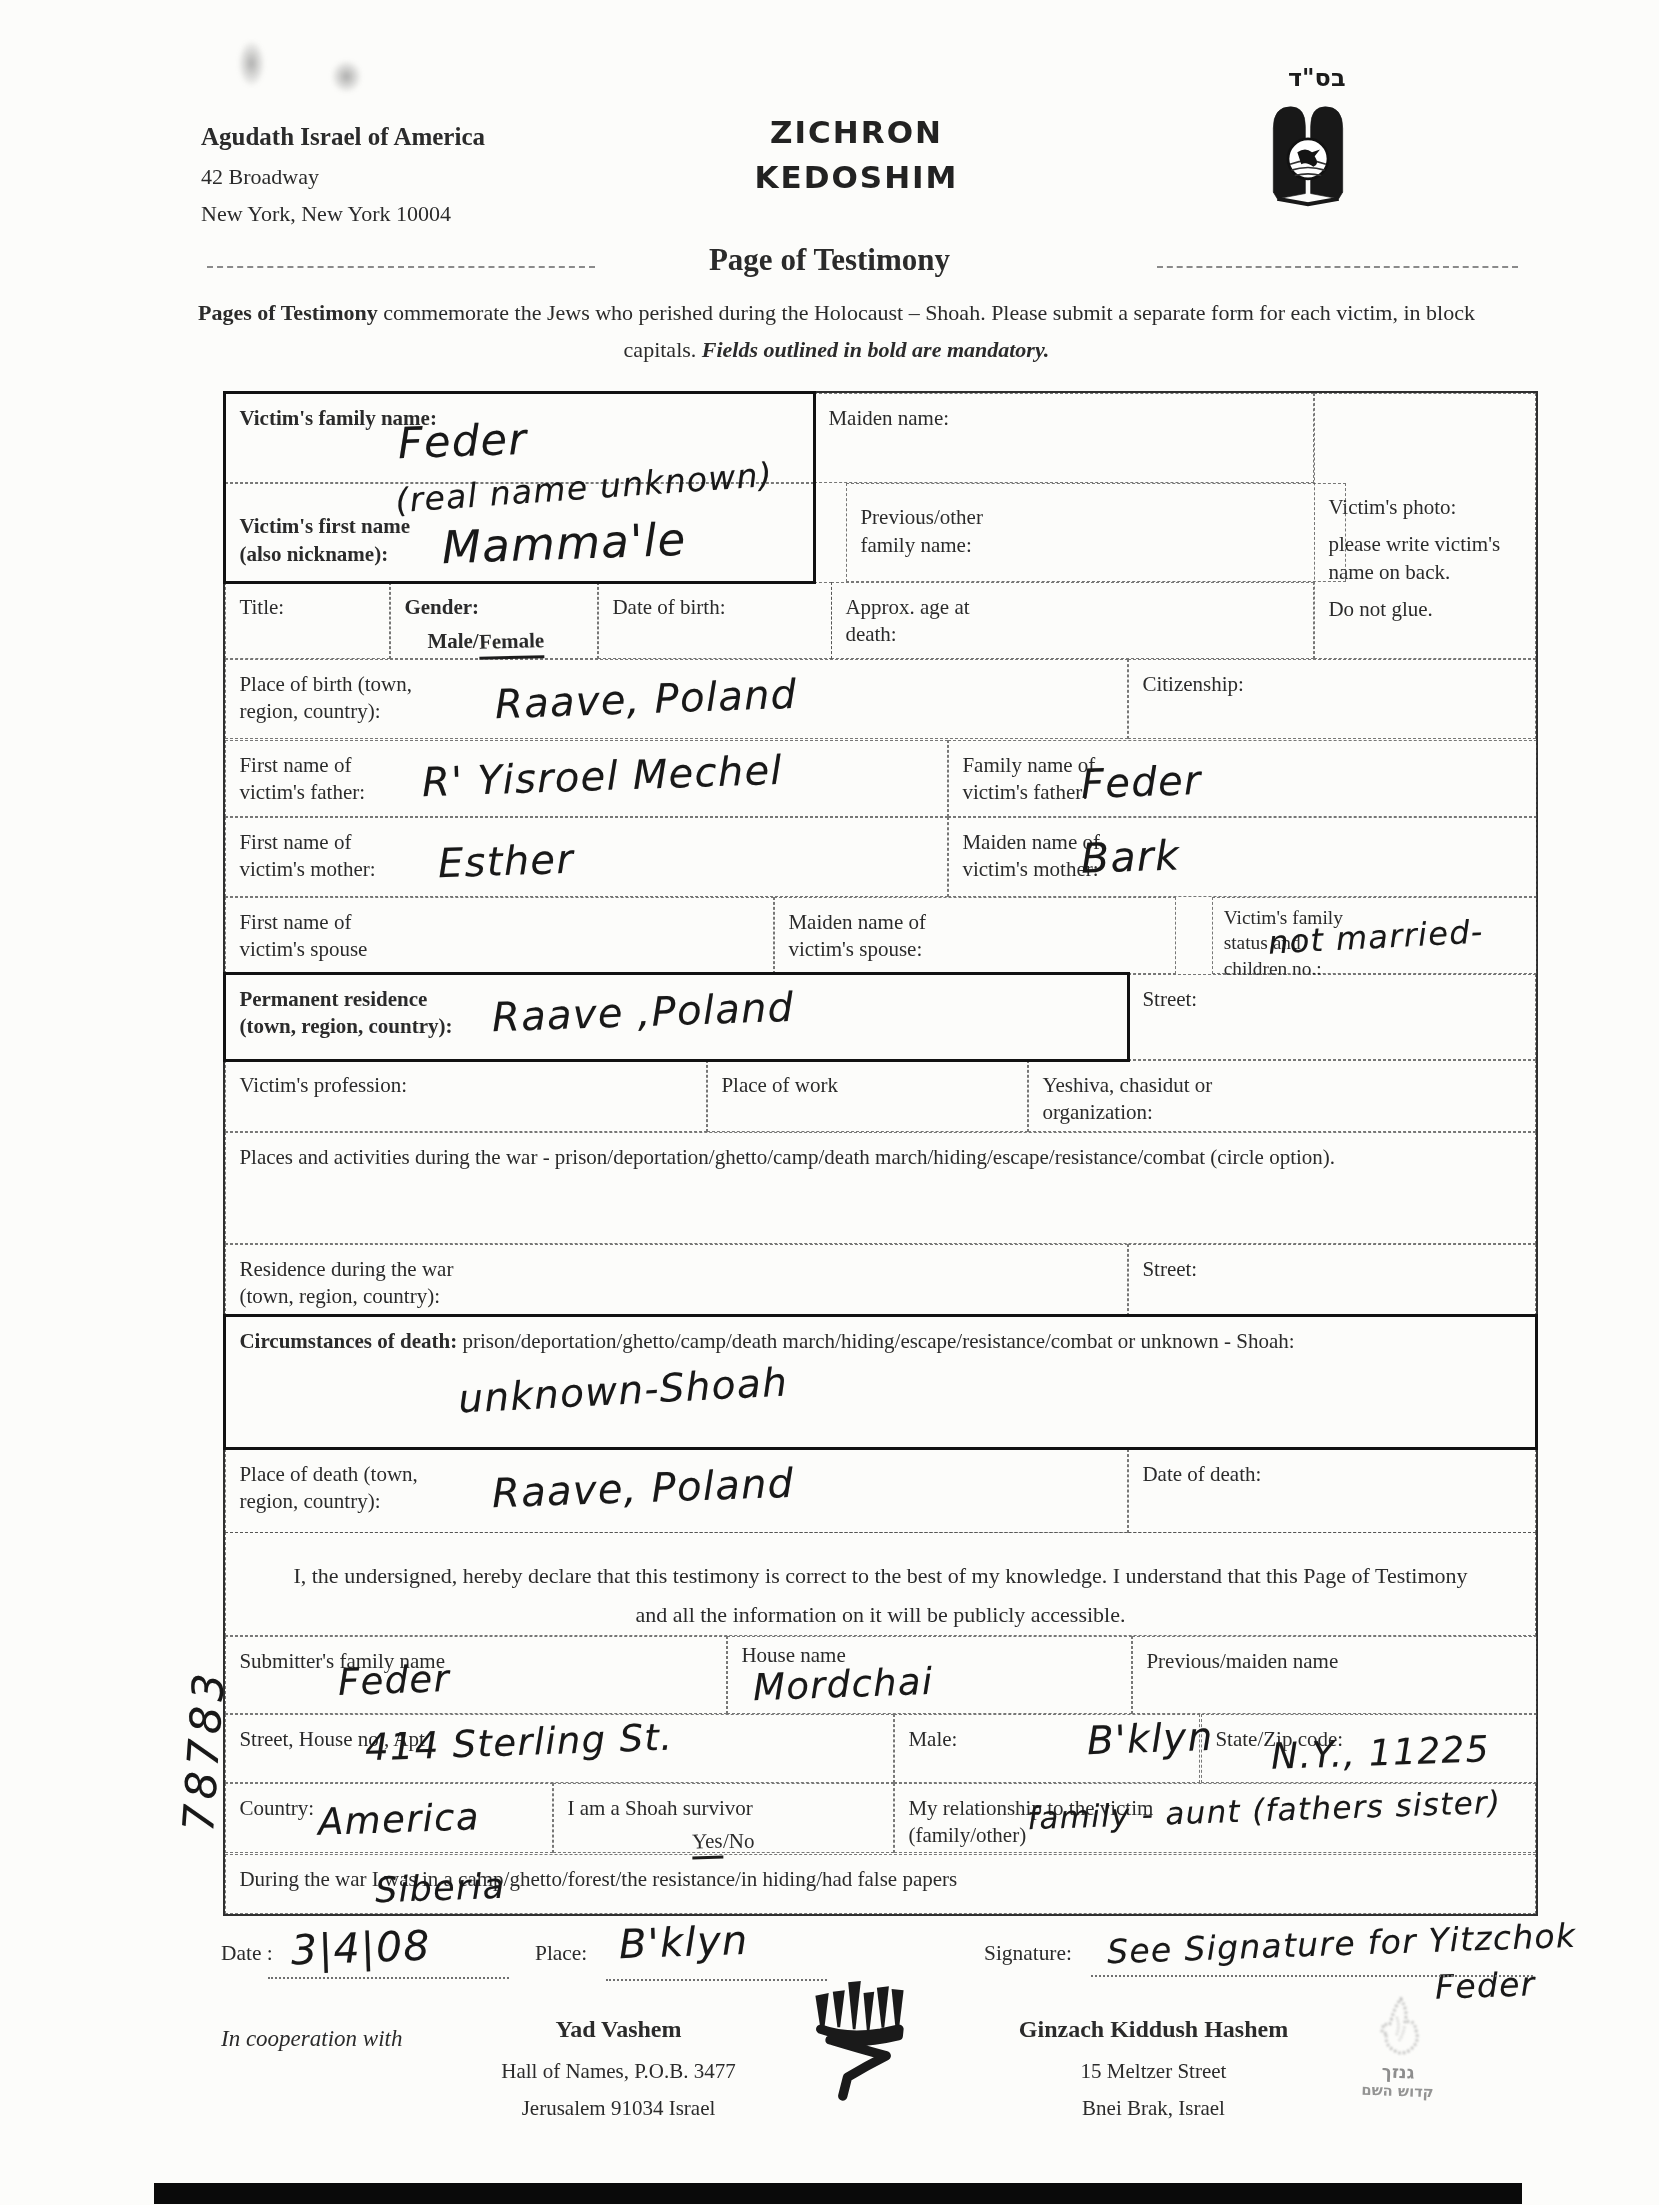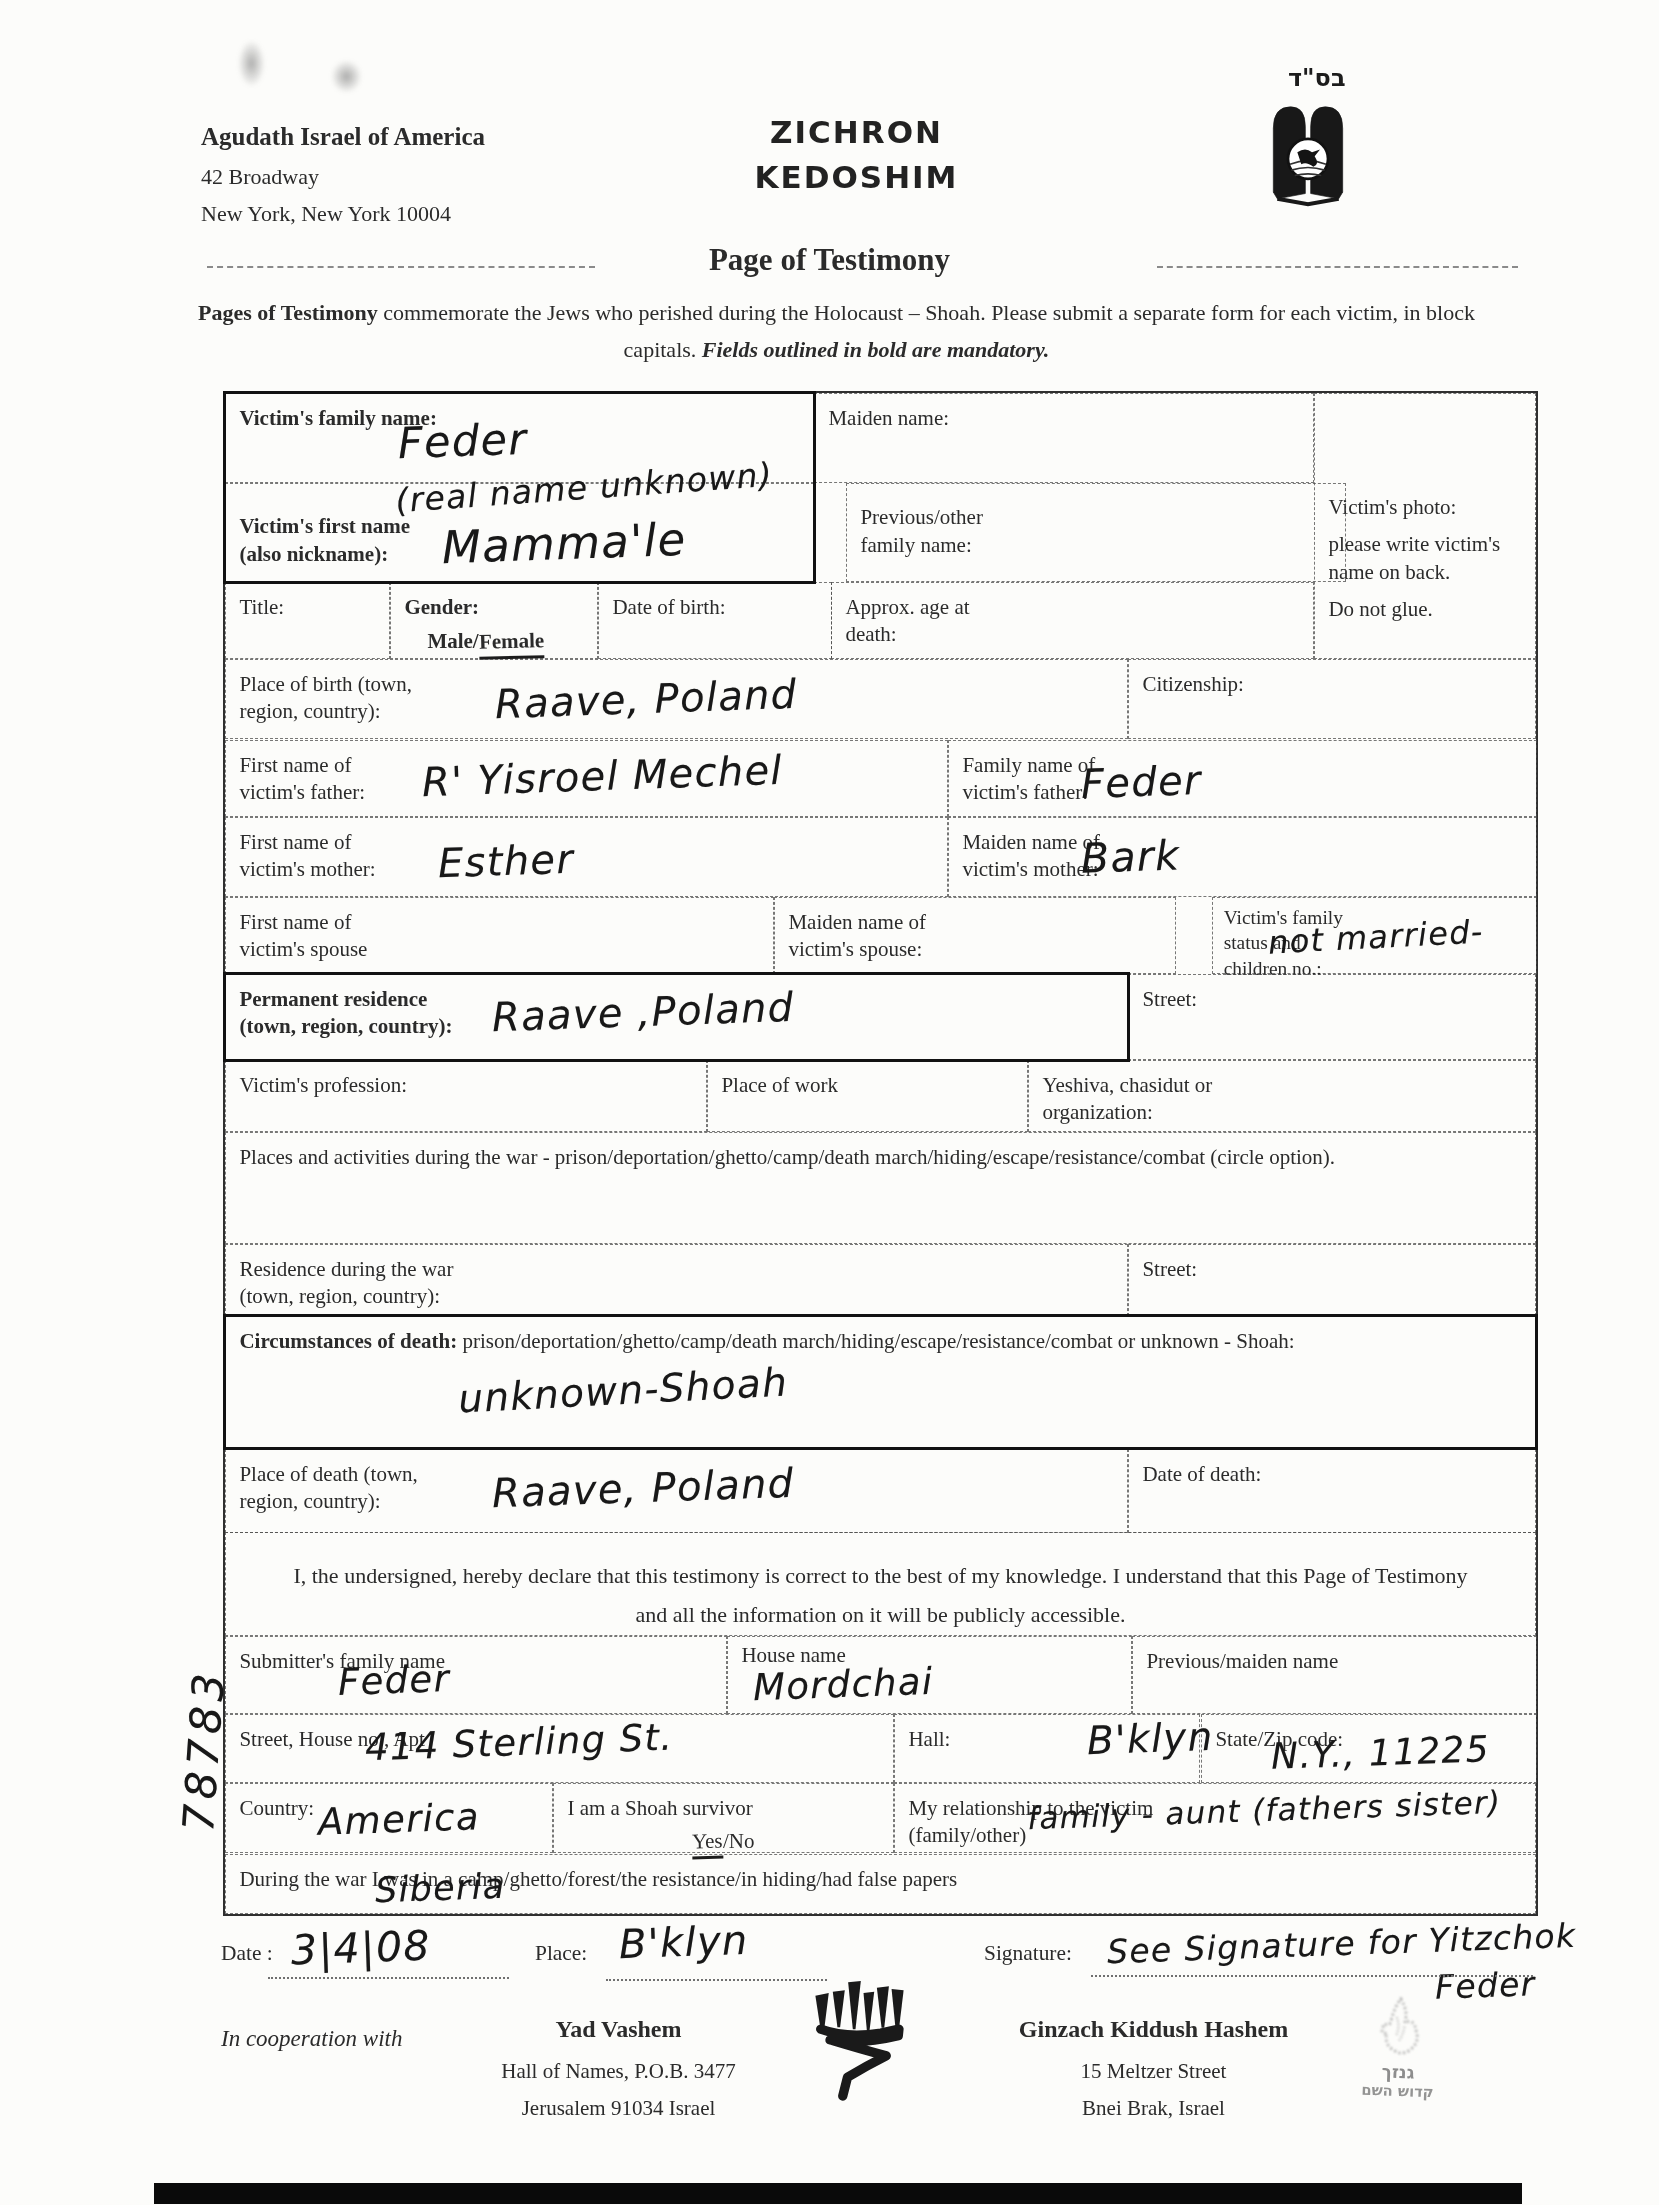--- a/index.html
+++ b/index.html
@@ -179,21 +179,21 @@
       <span class="lbl">House name</span>
     </div>
     <div class="cell" style="left:907px;top:1243px;width:405px;height:78px;">
       <span class="lbl">Previous/maiden name</span>
     </div>
 
     <div class="cell" style="left:0;top:1321px;width:669px;height:69px;">
       <span class="lbl">Street, House no., Apt</span>
     </div>
     <div class="cell" style="left:669px;top:1321px;width:306px;height:69px;">
-      <span class="lbl">Hall:</span>
+      <span class="lbl">Male:</span>
     </div>
     <div class="cell" style="left:976px;top:1321px;width:336px;height:69px;">
       <span class="lbl">State/Zip code:</span>
     </div>
 
     <div class="cell" style="left:0;top:1390px;width:328px;height:70px;">
       <span class="lbl">Country:</span>
     </div>
     <div class="cell" style="left:328px;top:1390px;width:341px;height:70px;">
       <div class="lbl">I am a Shoah survivor</div>

